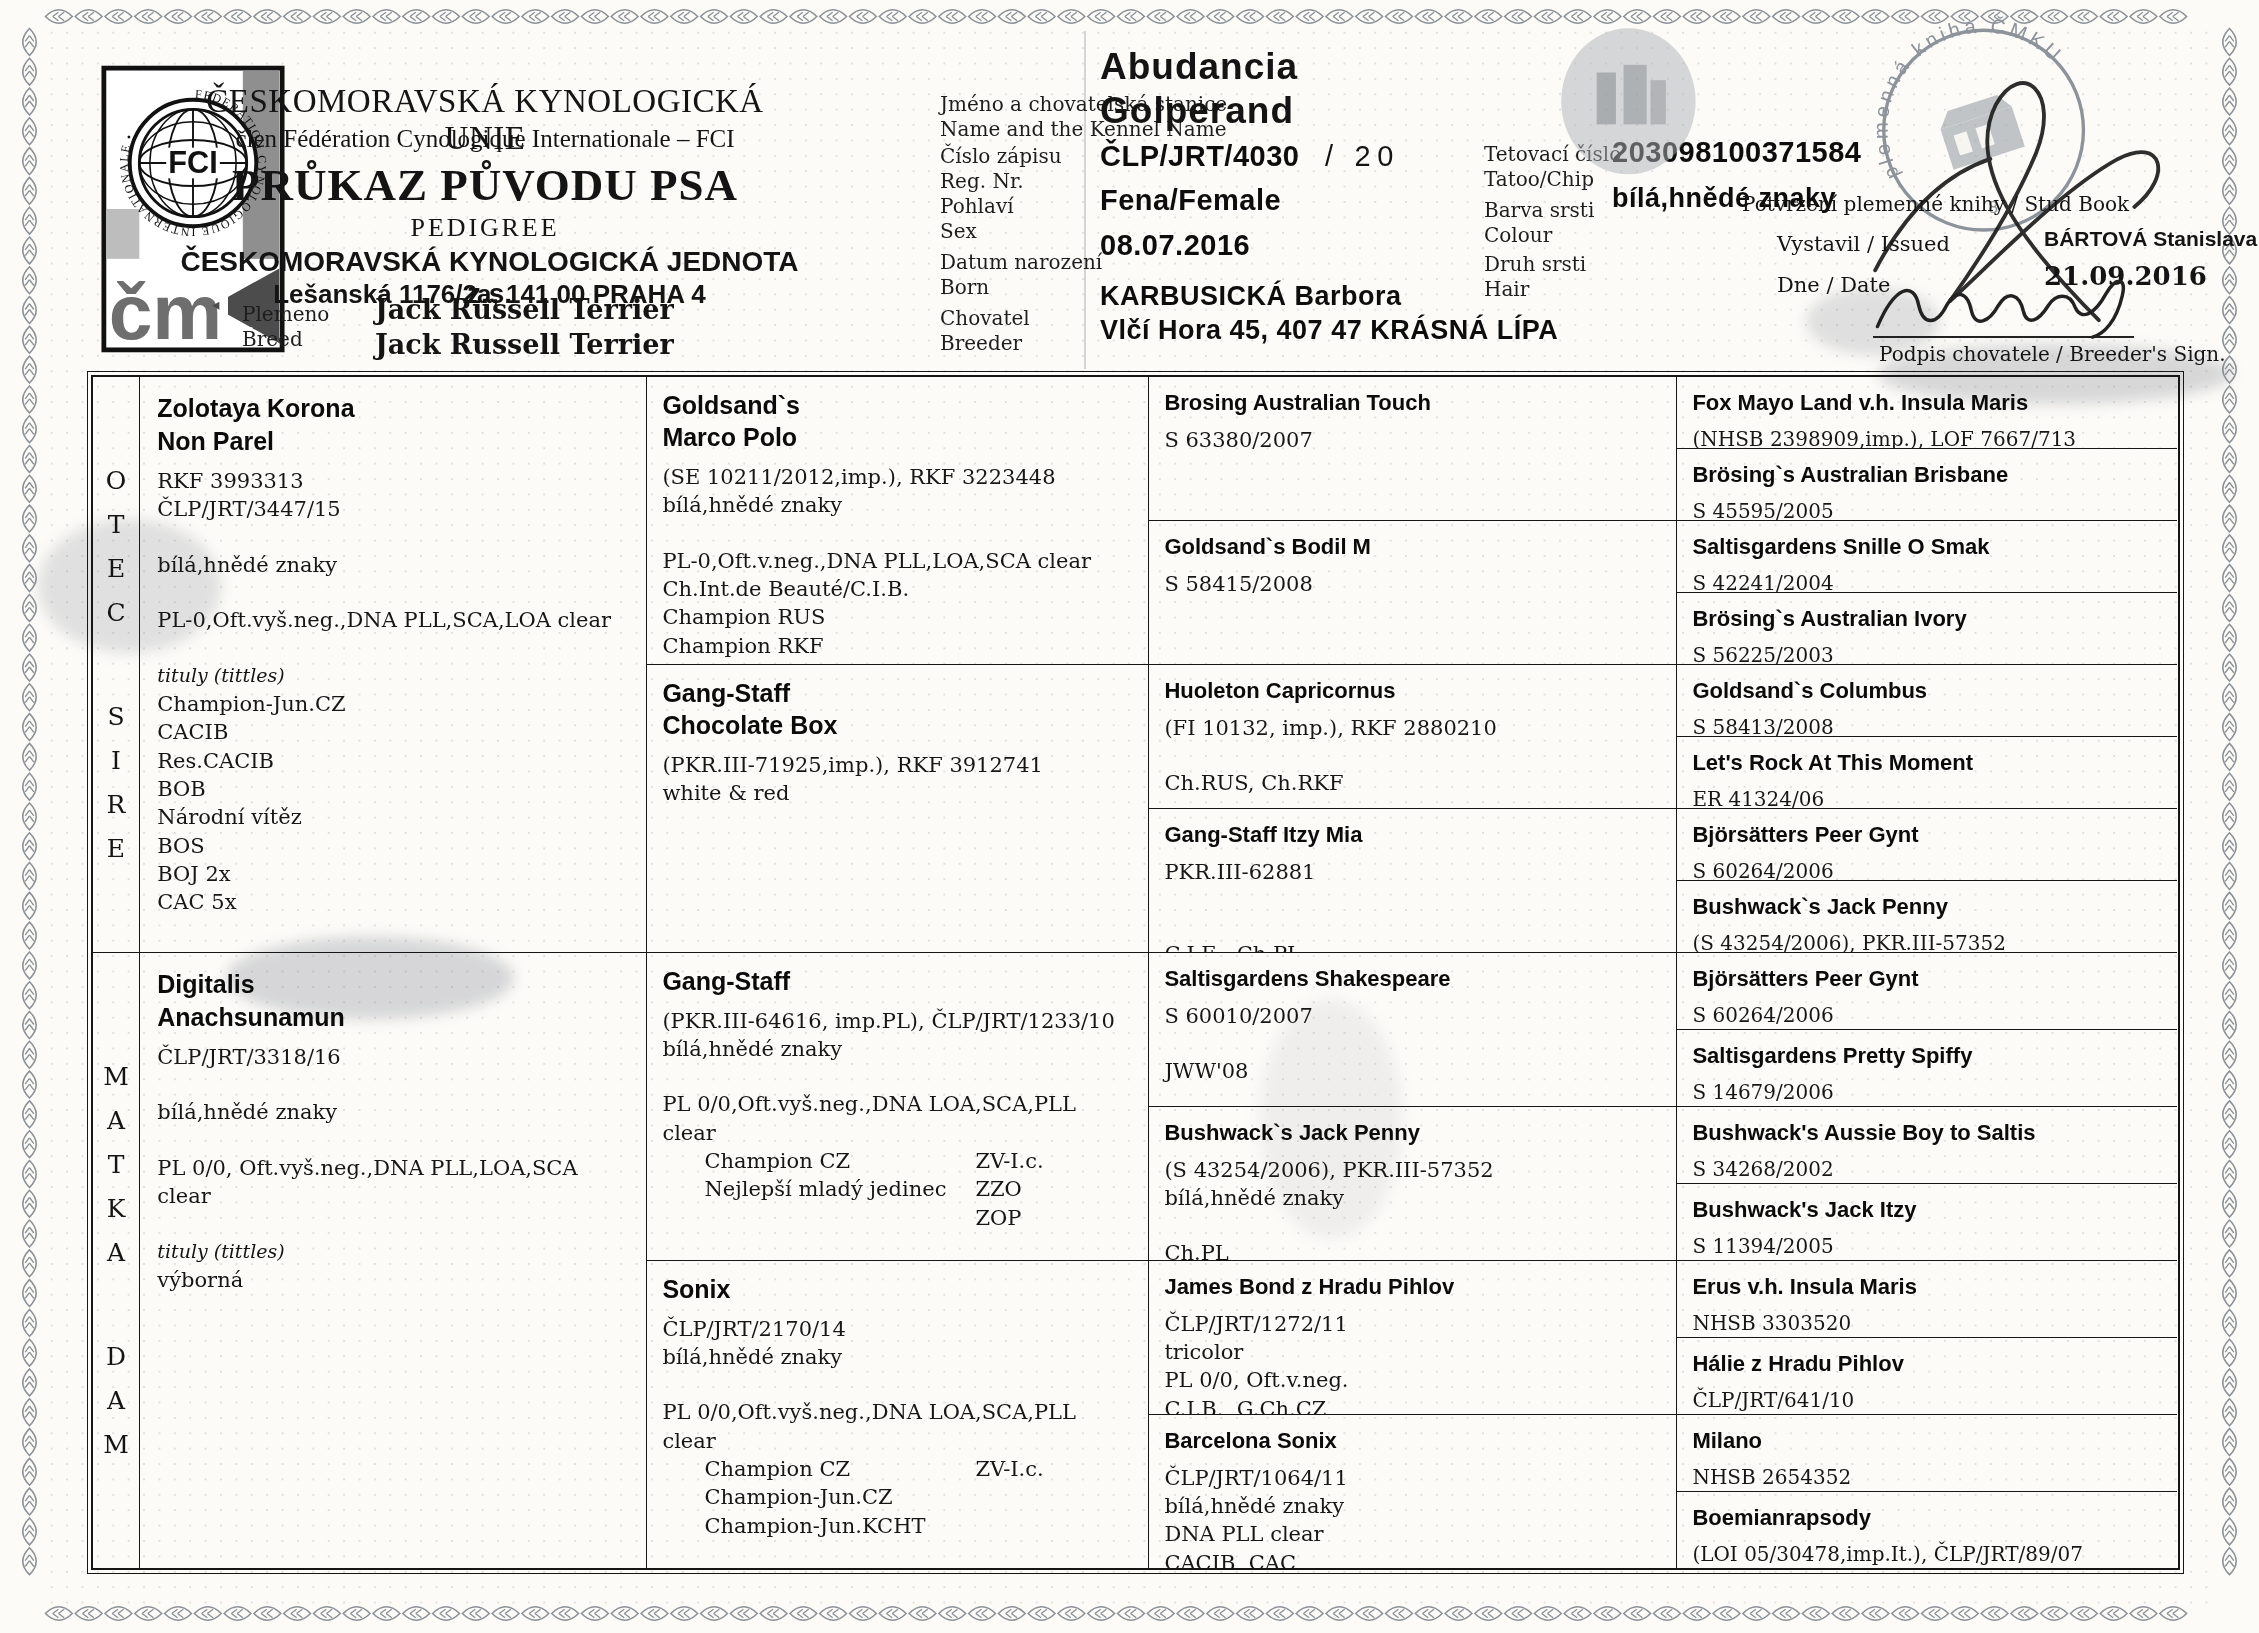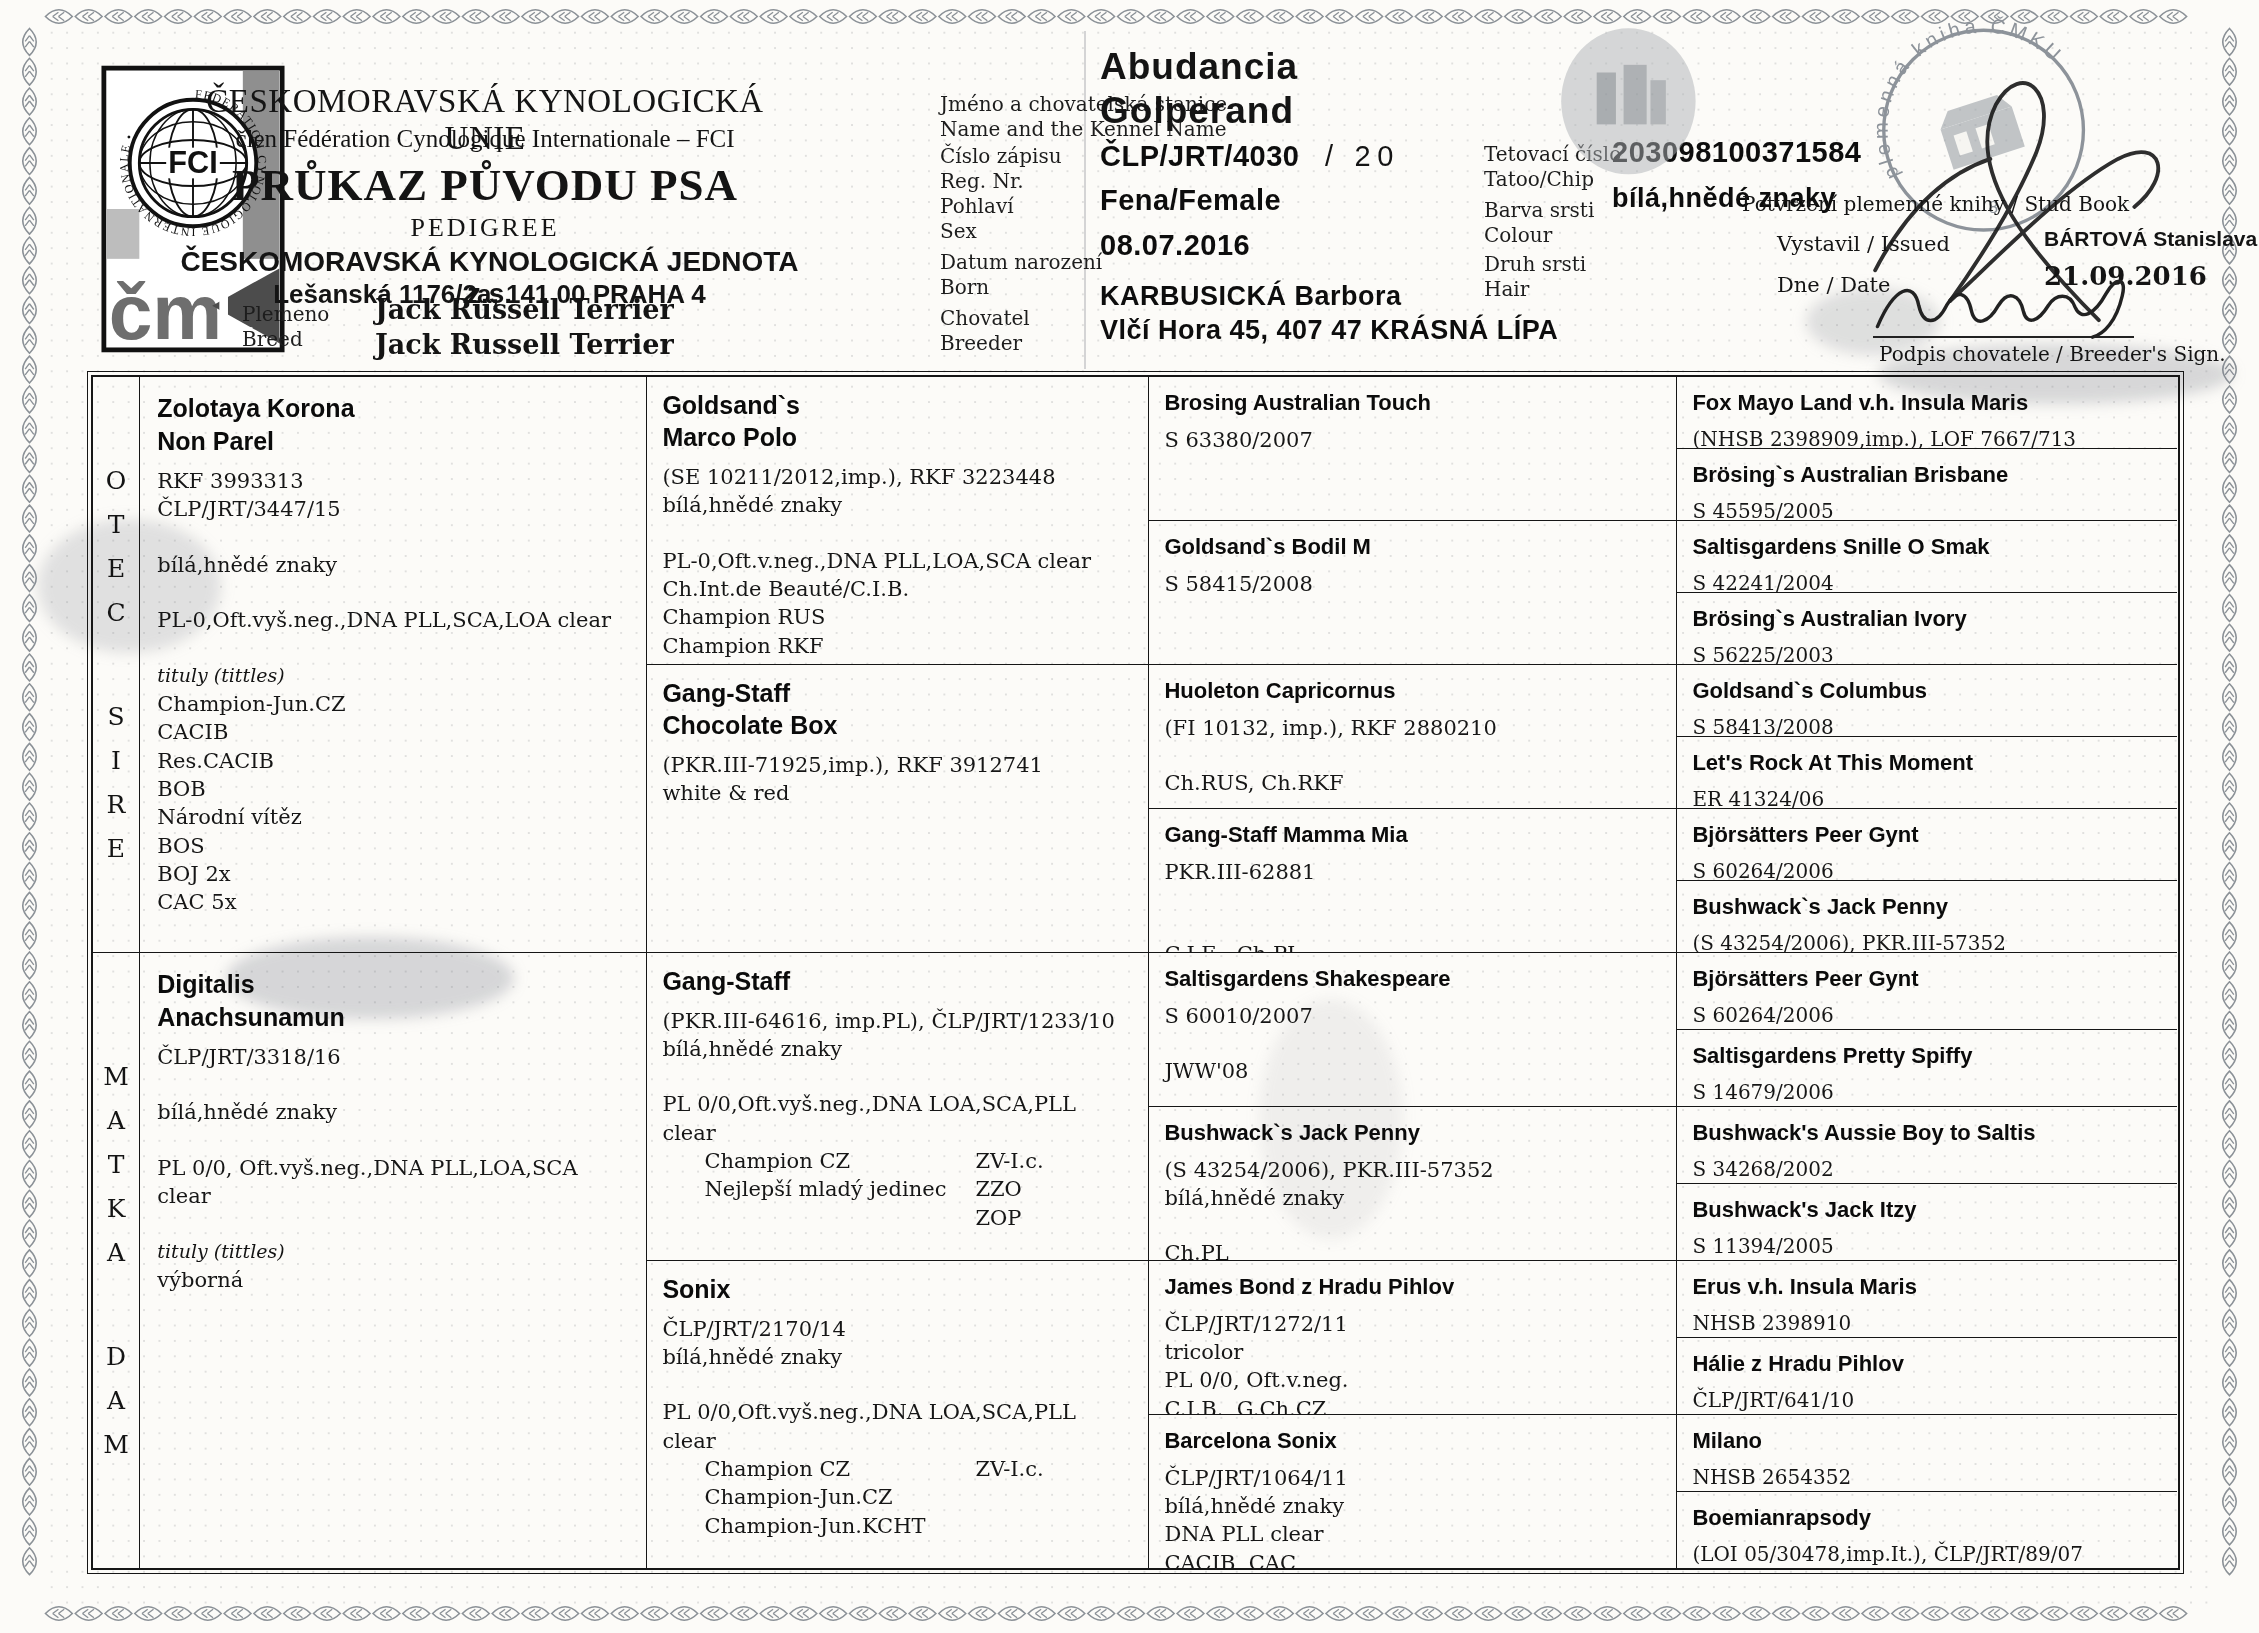--- a/index.html
+++ b/index.html
@@ -1327,21 +1327,21 @@
         <div class="pline">S 58415/2008</div>
       </div>
       <div class="pcell gen3" style="grid-area: 5 / 3 / span 2;">
         <div class="pname">Huoleton Capricornus</div>
         <div class="namegap"></div>
         <div class="pline">(FI 10132, imp.), RKF 2880210</div>
         <div class="pspacer"></div>
         <div class="pline">Ch.RUS, Ch.RKF</div>
       </div>
       <div class="pcell gen3" style="grid-area: 7 / 3 / span 2;">
-        <div class="pname">Gang-Staff Mamma Mia</div>
+        <div class="pname">Gang-Staff Itzy Mia</div>
         <div class="namegap"></div>
         <div class="pline">PKR.III-62881</div>
         <div class="pspacer"></div>
         <div class="pspacer"></div>
         <div class="pline">C.I.E., Ch.PL</div>
       </div>
       <div class="pcell gen3" style="grid-area: 9 / 3 / span 2;">
         <div class="pname">Saltisgardens Shakespeare</div>
         <div class="namegap"></div>
         <div class="pline">S 60010/2007</div>
@@ -1428,21 +1428,21 @@
         <div class="pline">S 34268/2002</div>
       </div>
       <div class="pcell gen4 norb" style="grid-area: 12 / 4 / span 1;">
         <div class="pname">Bushwack's Jack Itzy</div>
         <div class="namegap"></div>
         <div class="pline">S 11394/2005</div>
       </div>
       <div class="pcell gen4 norb" style="grid-area: 13 / 4 / span 1;">
         <div class="pname">Erus v.h. Insula Maris</div>
         <div class="namegap"></div>
-        <div class="pline">NHSB 2398910</div>
+        <div class="pline">NHSB 3303520</div>
       </div>
       <div class="pcell gen4 norb" style="grid-area: 14 / 4 / span 1;">
         <div class="pname">Hálie z Hradu Pihlov</div>
         <div class="namegap"></div>
         <div class="pline">ČLP/JRT/641/10</div>
       </div>
       <div class="pcell gen4 norb" style="grid-area: 15 / 4 / span 1;">
         <div class="pname">Milano</div>
         <div class="namegap"></div>
         <div class="pline">NHSB 2654352</div>

